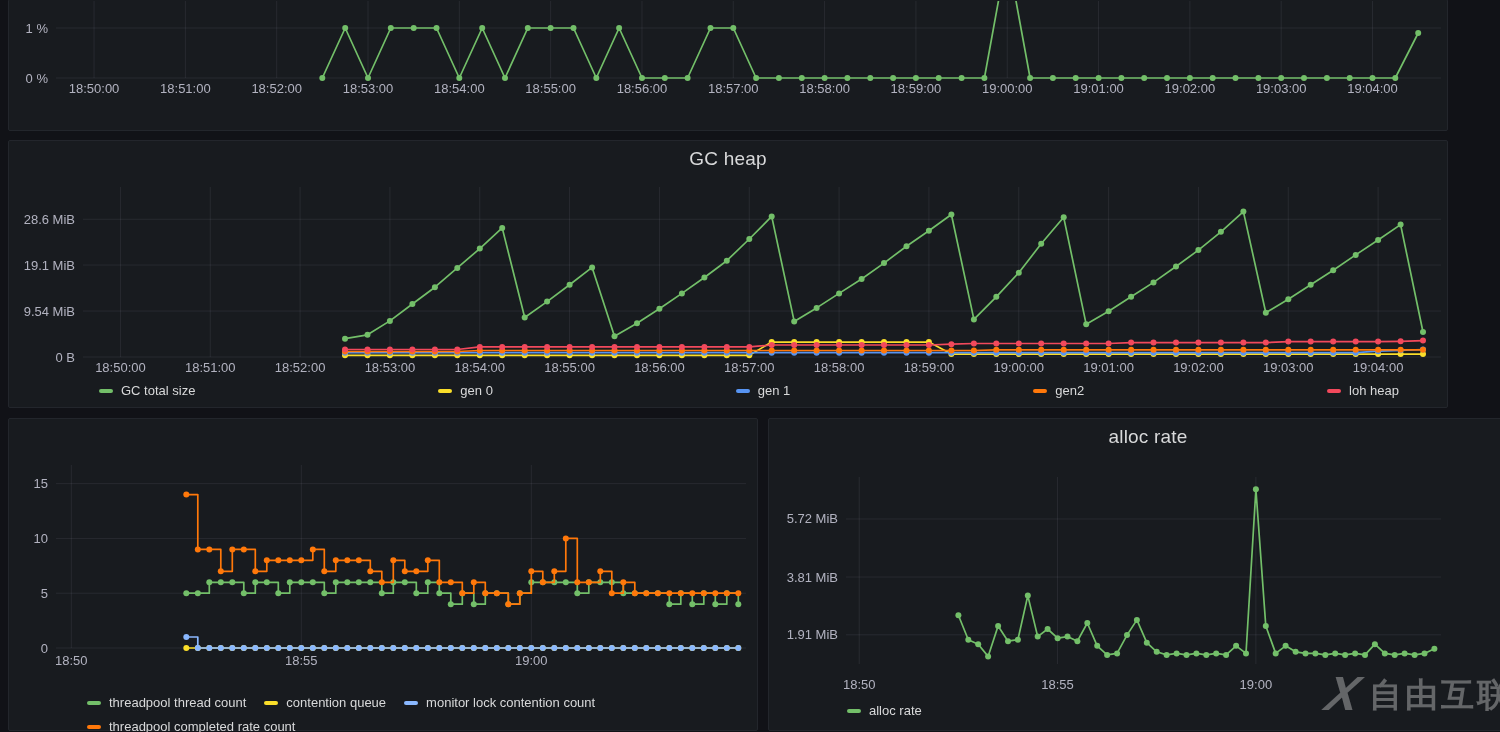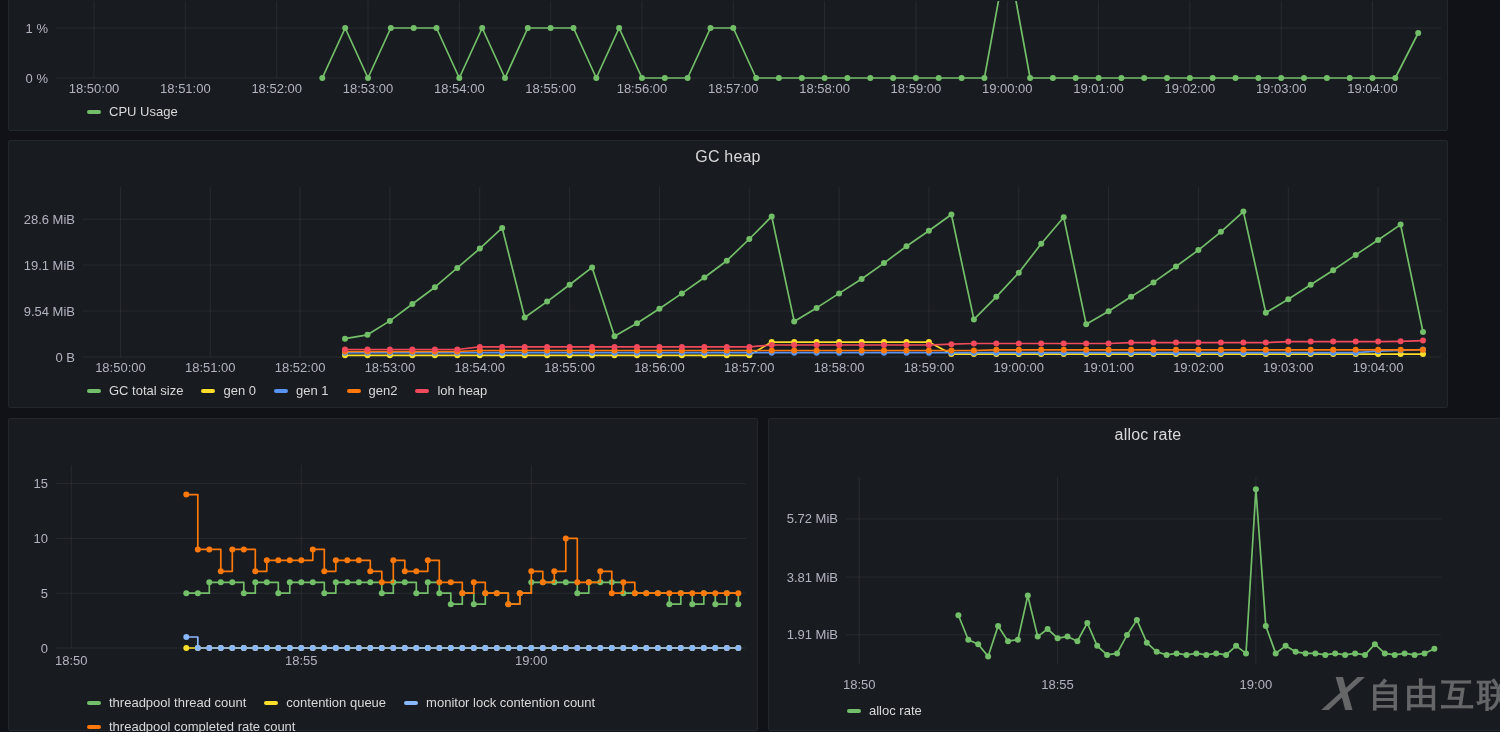--- a/index.html
+++ b/index.html
@@ -1,20 +1,20 @@
 <!DOCTYPE html>
 <html><head>
 <meta charset="utf-8">
 <style>
   html,body{margin:0;padding:0;background:#0d0e12;}
   #stage{position:relative;width:1500px;height:732px;background:#111217;overflow:hidden;
          font-family:"Liberation Sans",sans-serif;}
   .panel{position:absolute;background:#181b1f;border:1px solid #23262c;border-radius:2px;box-sizing:border-box;}
   .panel-title{position:absolute;top:7px;left:0;right:0;text-align:center;color:#d8d9da;
-               font-size:16px;font-weight:500;letter-spacing:.2px;cursor:pointer;}
+               font-size:19px;font-weight:500;letter-spacing:.2px;cursor:pointer;}
   svg.chart{position:absolute;left:0;top:0;display:block;}
   svg text{font-family:"Liberation Sans",sans-serif;fill:rgba(204,204,220,0.85);font-size:13px;}
   .legend{position:absolute;display:flex;flex-wrap:wrap;column-gap:18px;row-gap:8px;
           font-size:13px;color:#d8d9da;align-items:center;}
   .legend-item{display:inline-flex;align-items:center;gap:8px;cursor:pointer;white-space:nowrap;line-height:16px;}
   .chip{display:inline-block;width:14px;height:4px;border-radius:2px;}
   .watermark{position:absolute;right:14px;bottom:12px;display:flex;align-items:center;gap:10px;
              color:rgba(255,255,255,0.33);pointer-events:none;}
   .watermark .wx{font-size:48px;font-style:italic;font-weight:900;transform:skewX(-12deg);line-height:1;}
   .watermark .wzh{font-size:33px;font-weight:900;letter-spacing:3px;line-height:1;}
@@ -111,26 +111,20 @@
           <circle cx="1249.4" cy="78.0" r="3"></circle>
           <circle cx="1272.2" cy="78.0" r="3"></circle>
           <circle cx="1295.0" cy="78.0" r="3"></circle>
           <circle cx="1317.9" cy="78.0" r="3"></circle>
           <circle cx="1340.7" cy="78.0" r="3"></circle>
           <circle cx="1363.5" cy="78.0" r="3"></circle>
           <circle cx="1386.3" cy="78.0" r="3"></circle>
           <circle cx="1409.2" cy="33.0" r="3"></circle>
         </g>
       </svg>
-    <div class="legend" id="legend-0" style="left:78px;top:104px;width:1300px;">
-        <span class="legend-item">
-          <span class="chip" style="background: rgb(115, 191, 105);"></span>
-          <span>CPU Usage</span>
-        </span>
-      </div>
   </div>
 
   <div class="panel" id="panel-1" style="left:8px;top:140px;width:1440px;height:268px;">
     <div class="panel-title">GC heap</div>
     <svg class="chart" id="chart-1" width="1440" height="268" viewBox="0 0 1440 268">
         <defs>
           <clipPath id="clip1">
             <rect x="69" y="46" width="1368" height="176"></rect>
           </clipPath>
         </defs>
@@ -426,21 +420,21 @@
           <circle cx="1256.8" cy="201.6" r="3"></circle>
           <circle cx="1279.3" cy="200.6" r="3"></circle>
           <circle cx="1301.7" cy="200.6" r="3"></circle>
           <circle cx="1324.2" cy="200.6" r="3"></circle>
           <circle cx="1346.7" cy="200.6" r="3"></circle>
           <circle cx="1369.1" cy="200.6" r="3"></circle>
           <circle cx="1391.6" cy="200.3" r="3"></circle>
           <circle cx="1414.0" cy="199.6" r="3"></circle>
         </g>
       </svg>
-    <div class="legend" id="legend-1" style="left:78px;top:242px;width:1300px;">
+    <div class="legend" id="legend-1" style="left:90px;top:242px;width:1300px;justify-content:space-between;">
         <span class="legend-item">
           <span class="chip" style="background: rgb(115, 191, 105);"></span>
           <span>GC total size</span>
         </span>
         <span class="legend-item">
           <span class="chip" style="background: rgb(250, 222, 42);"></span>
           <span>gen 0</span>
         </span>
         <span class="legend-item">
           <span class="chip" style="background: rgb(87, 148, 242);"></span>

